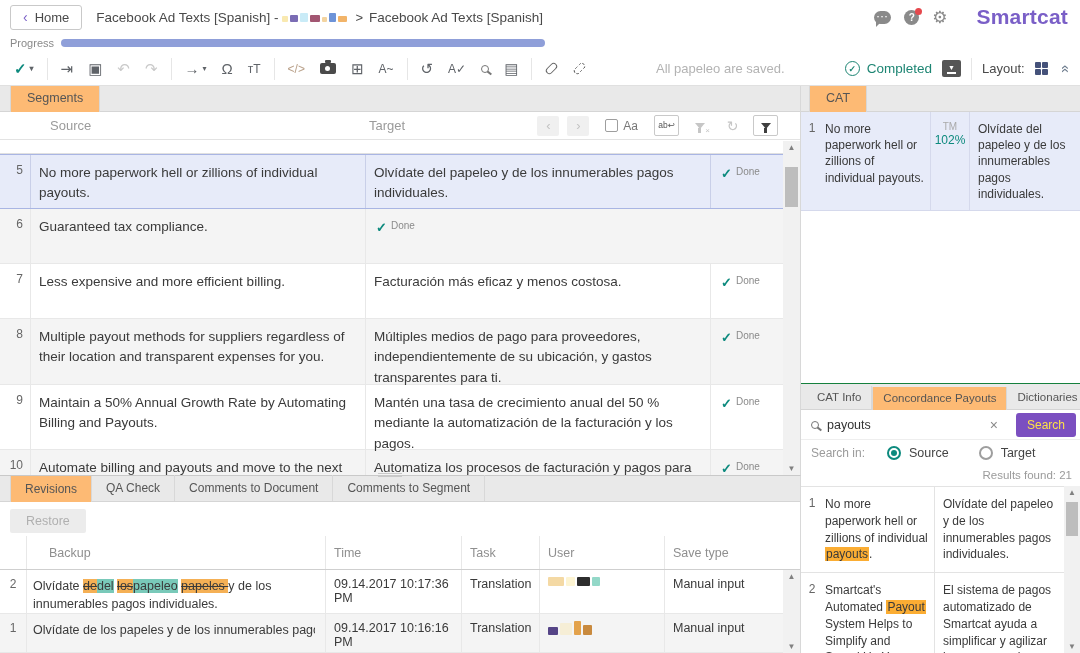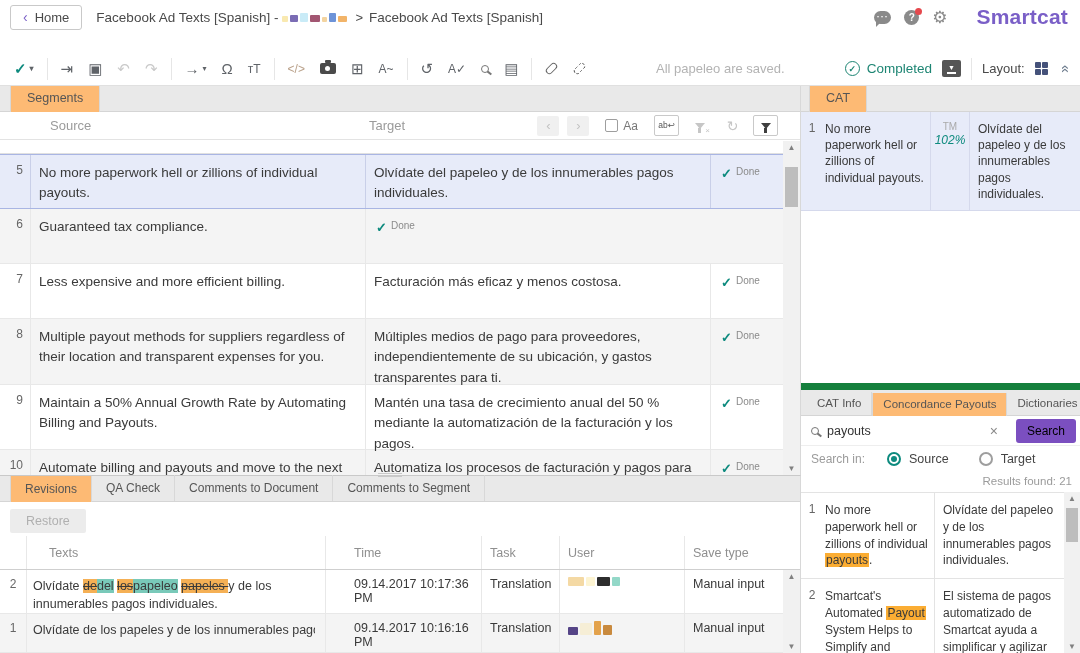--- a/index.html
+++ b/index.html
@@ -102,30 +102,30 @@
   .vscroll .sarr.b { bottom:0; }
   .vscroll .thumb { position:absolute; left:2px; right:2px; background:#bdbdbd; cursor:pointer; }
 
   
   .cat-panel { position:absolute; top:86px; left:801px; width:279px; height:297px; background:#fff; }
   .cat-row { display:flex; background:#e7ebf9; border-bottom:1px solid #d5d9ec; min-height:76px; cursor:pointer; }
   .cat-row .n { width:22px; text-align:center; padding-top:9px; font-size:12px; color:#666; }
   .cat-row .src { width:107px; padding:9px 6px 8px 2px; font-size:12px; line-height:1.35; color:#3a3a3a; }
   .cat-row .match { width:40px; text-align:center; padding-top:9px; border-left:1px solid #d5d9ec; border-right:1px solid #d5d9ec; }
   .cat-row .match .tm { font-size:10px; color:#a9a9a9; }
-  .cat-row .match .pct { font-size:12px; color:#0d8a7e; margin-top:1px;font-style:italic; }
+  .cat-row .match .pct { font-size:12px; color:#0d8a7e; margin-top:1px; }
   .cat-row .tgt { flex:1; padding:9px 8px 8px 8px; font-size:12px; line-height:1.35; color:#3a3a3a; }
 
   
-  .conc-panel { position:absolute; top:383px; left:801px; width:279px; height:270px; border-top:7px solid #15803d; background:#fff; }
+  .conc-panel { position:absolute; top:383px; left:801px; width:279px; height:270px; border-top:1px solid #15803d; background:#fff; }
   .conc-panel .tabbar .tab { padding:5px 10px 6px; font-size:11.5px; }
   .search-row { display:flex; align-items:center; height:30px; padding:0 4px 0 10px; gap:8px; border-bottom:1px solid #eee; }
   .search-input { flex:1; border:none; outline:none; font-size:12.5px; color:#333; font-family:"Liberation Sans",sans-serif; min-width:0; }
   .clear-x { color:#8a8a8a; font-size:14px; cursor:pointer; padding:0 2px; }
-  .search-btn { background:#7b4fc0; color:#000000; font-size:12px; border:none; border-radius:3px; padding:5px 11px; cursor:pointer; font-family:"Liberation Sans",sans-serif;margin-left:8px; }
+  .search-btn { background:#7b4fc0; color:#fde047; font-size:12px; border:none; border-radius:3px; padding:5px 11px; cursor:pointer; font-family:"Liberation Sans",sans-serif;margin-left:8px; }
   .radio-row { display:flex; align-items:center; height:26px; padding:0 10px; gap:8px; font-size:12.5px; color:#444; }
   .radio-row .lbl { color:#9b9b9b; font-size:12px; margin-right:14px; }
   .radio { width:14px; height:14px; border:2px solid #9e9e9e; border-radius:50%; position:relative; cursor:pointer; flex:0 0 auto; }
   .radio.sel { border-color:#0d8a7e; }
   .radio.sel::after { content:''; position:absolute; inset:2px; background:#0d8a7e; border-radius:50%; }
   .radio-row .rlbl { margin-right:22px; cursor:pointer; }
   .results-found { text-align:right; font-size:11.5px; color:#9b9b9b; padding:3px 8px 4px 0; }
   .conc-rows { position:absolute; top:102px; left:0; right:16px; bottom:0; overflow:hidden; border-top:1px solid #e3e3e3; }
   .conc-row { display:flex; border-bottom:1px solid #e3e3e3; }
   .conc-row .n { width:22px; text-align:center; padding-top:9px; font-size:12px; color:#666; }
@@ -135,21 +135,21 @@
 
   
   .rev-panel { position:absolute; top:475px; left:0; width:801px; height:178px; border-top:1px solid #c9c9c9; border-right:1px solid #d8d8d8; background:#fff; }
   .rev-panel .tabbar .tab { font-size:12px; padding:6px 14px 6px; }
   .restore-btn { margin:7px 0 6px 10px; background:#ececec; color:#b0b0b0; font-size:12.5px; border:none; border-radius:2px; padding:5px 16px; cursor:default; font-family:"Liberation Sans",sans-serif; }
   .rev-table { position:absolute; top:60px; left:0; right:0; bottom:0; }
   .rev-hrow { display:flex; height:34px; align-items:center; font-size:12.5px; color:#8f8f8f; border-bottom:1px solid #cfcfcf; }
   .rev-hrow > div, .rev-row > div { border-right:1px solid #e8e8e8; height:100%; }
   .col-n { width:27px; flex:0 0 auto; }
   .col-backup { width:299px; flex:0 0 auto; }
-  .col-time { width:136px; flex:0 0 auto;margin-left:20px; }
+  .col-time { width:136px; flex:0 0 auto; }
   .col-task { width:78px; flex:0 0 auto; }
   .col-user { width:125px; flex:0 0 auto; }
   .col-save { width:119px; flex:0 0 auto; border-right:none !important; }
   .rev-hrow .col-backup { padding-left:22px; display:flex; align-items:center; }
   .rev-hrow .col-time, .rev-hrow .col-task, .rev-hrow .col-user, .rev-hrow .col-save { padding-left:8px; display:flex; align-items:center; }
   .rev-rows { position:absolute; top:34px; left:0; right:17px; bottom:0; overflow:hidden; }
   .rev-row { display:flex; border-bottom:1px solid #e8e8e8; font-size:12.5px; color:#3a3a3a; }
   .rev-row.alt { background:#f4f4f4; }
   .rev-row .col-n { text-align:center; padding-top:7px; font-size:12px; color:#666; }
   .rev-row .col-backup { padding:7px 10px 7px 6px; line-height:1.45; }
@@ -194,20 +194,26 @@
         </span>
       <span class="help-icon">
           <span>?</span>
           <span class="red-dot"></span>
         </span>
       <span class="gear-icon">⚙</span>
       <span class="logo">Smartcat</span>
     </div>
   </div>
 
+  <div class="progress-row">
+    <span class="progress-label">Progress</span>
+    <div class="progress-track">
+      <div class="progress-fill"></div>
+    </div>
+  </div>
 
   <div class="toolbar">
     <div class="tb-group" style="padding-left:4px;">
       <span class="tb-ic teal">
           <span>✓</span>
           <span class="caret">▾</span>
         </span>
     </div>
     <div class="tb-sep"></div>
     <div class="tb-group">
@@ -402,21 +408,21 @@
     <div class="tabbar">
       <div class="tab active" style="margin-left:10px;">Revisions</div>
       <div class="tab">QA Check</div>
       <div class="tab">Comments to Document</div>
       <div class="tab">Comments to Segment</div>
     </div>
     <button class="restore-btn">Restore</button>
     <div class="rev-table">
       <div class="rev-hrow">
         <div class="col-n"></div>
-        <div class="col-backup">Texts</div>
+        <div class="col-backup">Backup</div>
         <div class="col-time">Time</div>
         <div class="col-task">Task</div>
         <div class="col-user">User</div>
         <div class="col-save">Save type</div>
       </div>
       <div class="rev-rows">
         <div class="rev-row" style="height:44px;">
           <div class="col-n">2</div>
           <div class="col-backup"><span class="diff-p">Olvídate </span><span class="diff-del">de</span><span class="diff-ins">del</span><span class="diff-p"> </span><span class="diff-del">los</span><span class="diff-ins">papeleo</span><span class="diff-p"> </span><span class="diff-del">papeles </span><span class="diff-p">y de los innumerables pagos individuales.</span></div>
           <div class="col-time">09.14.2017 10:17:36 PM</div>

